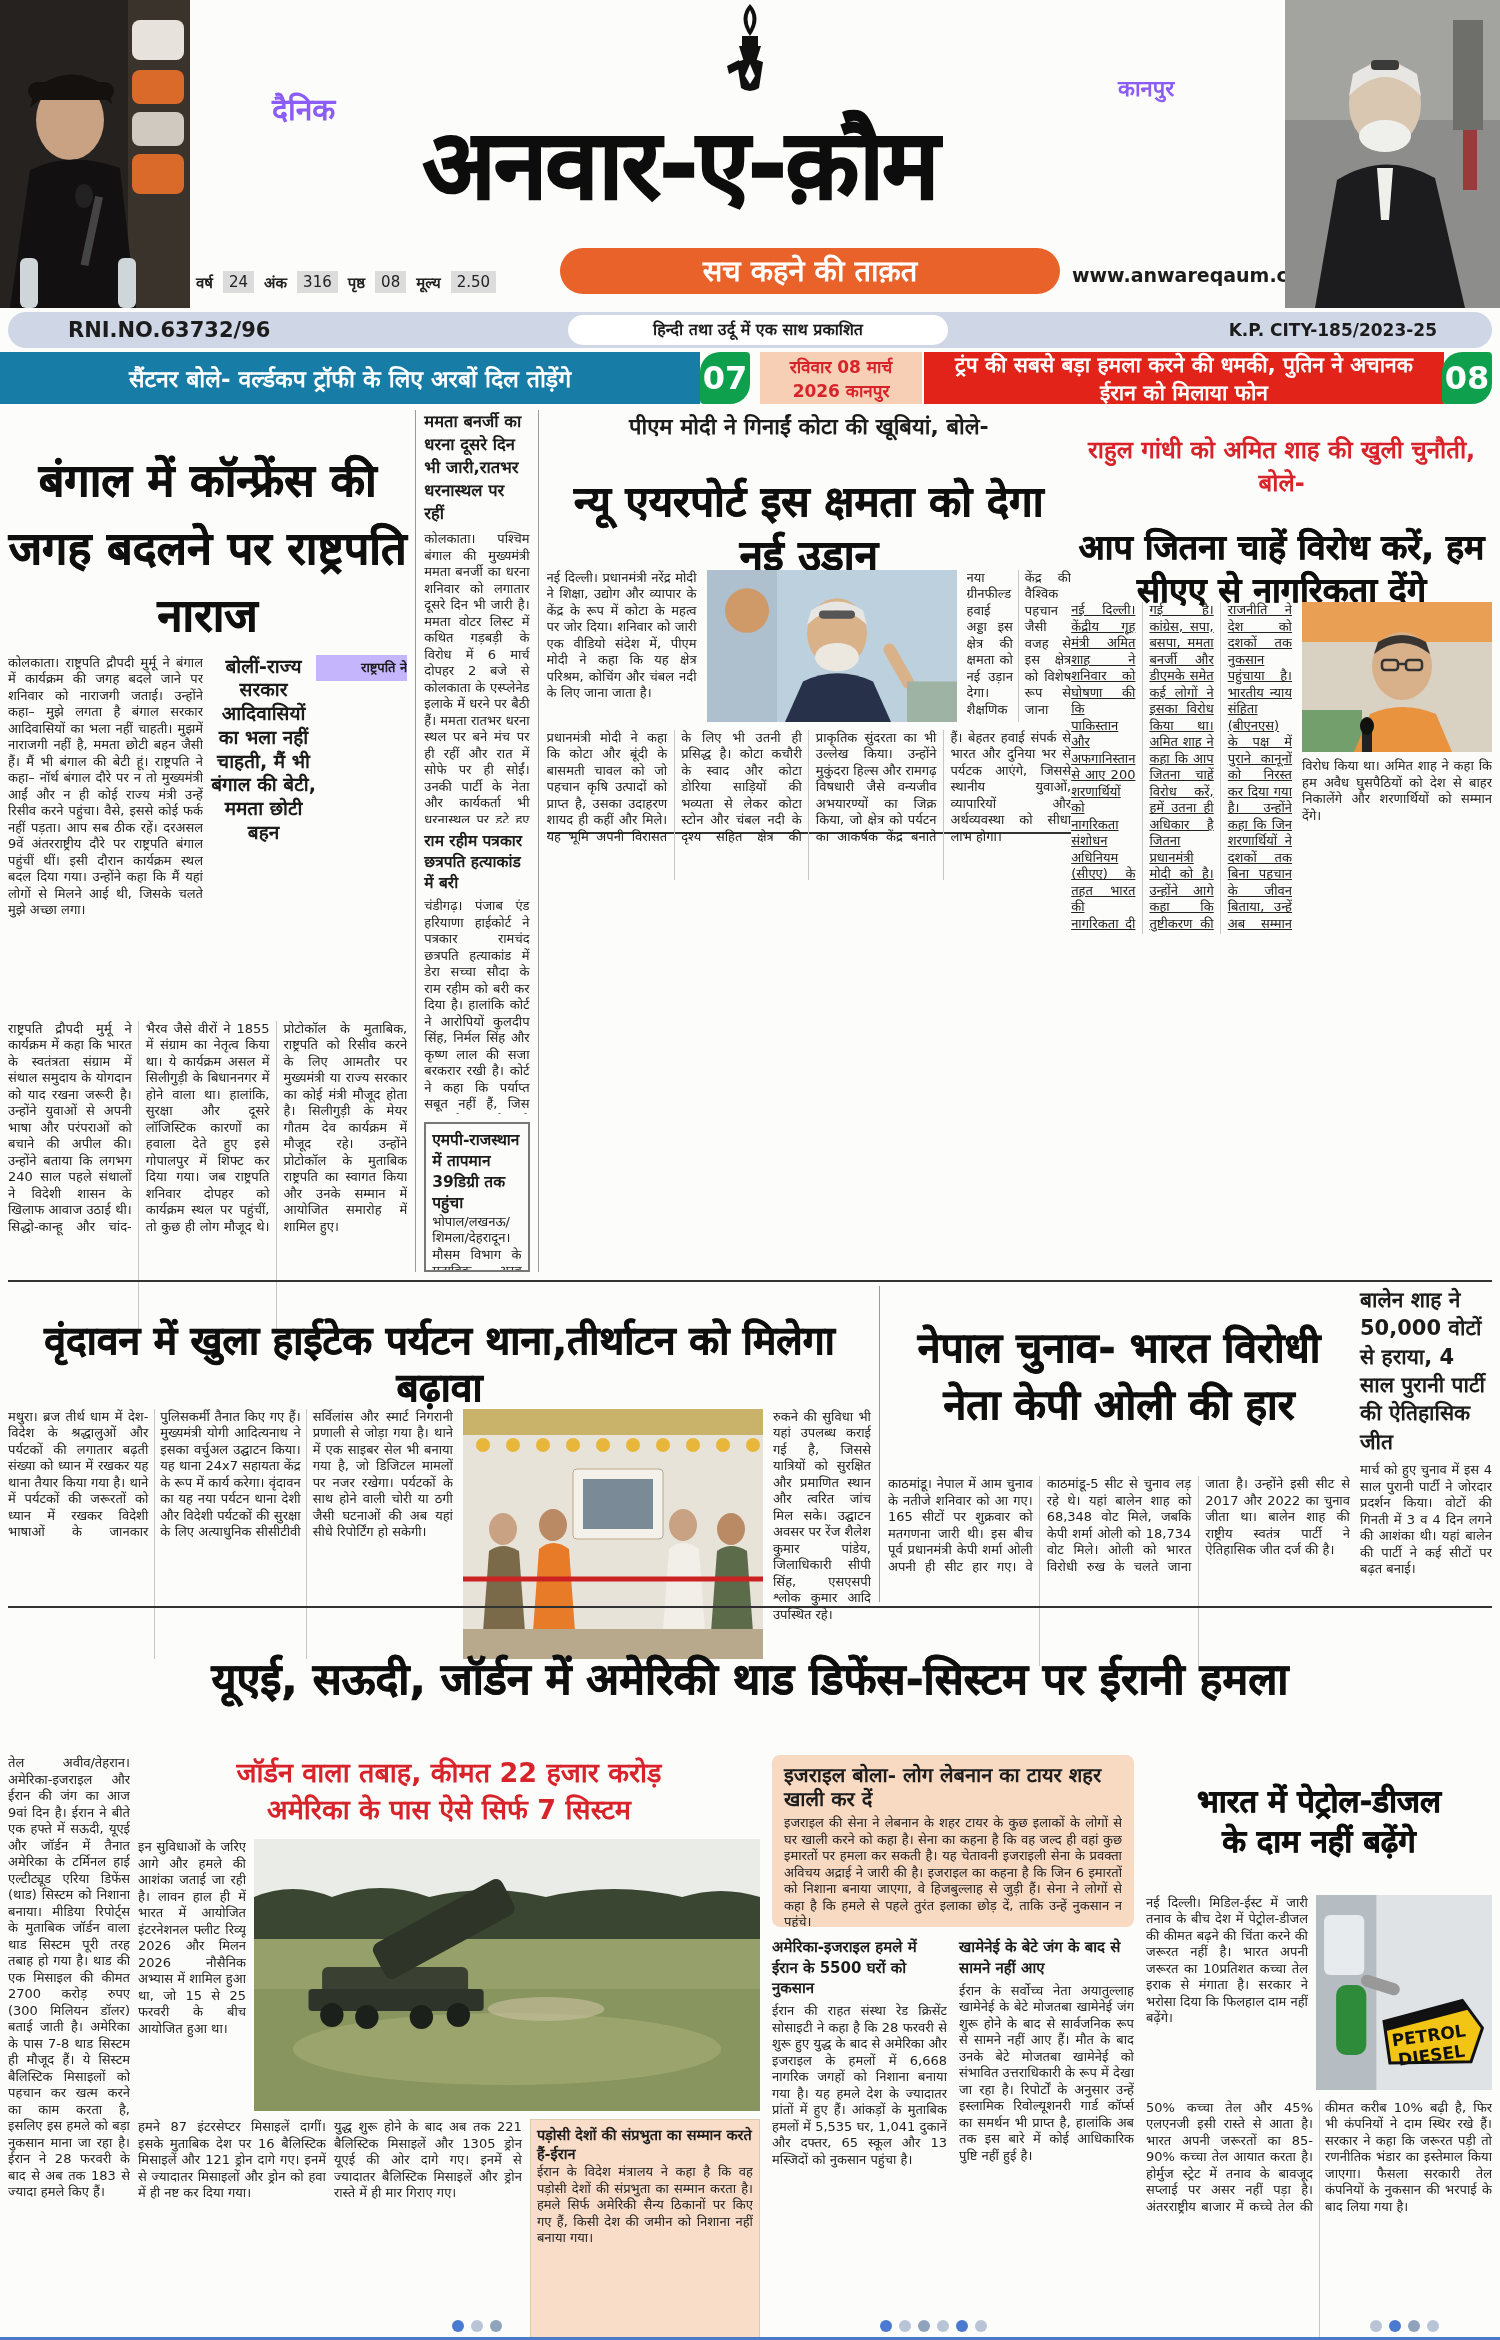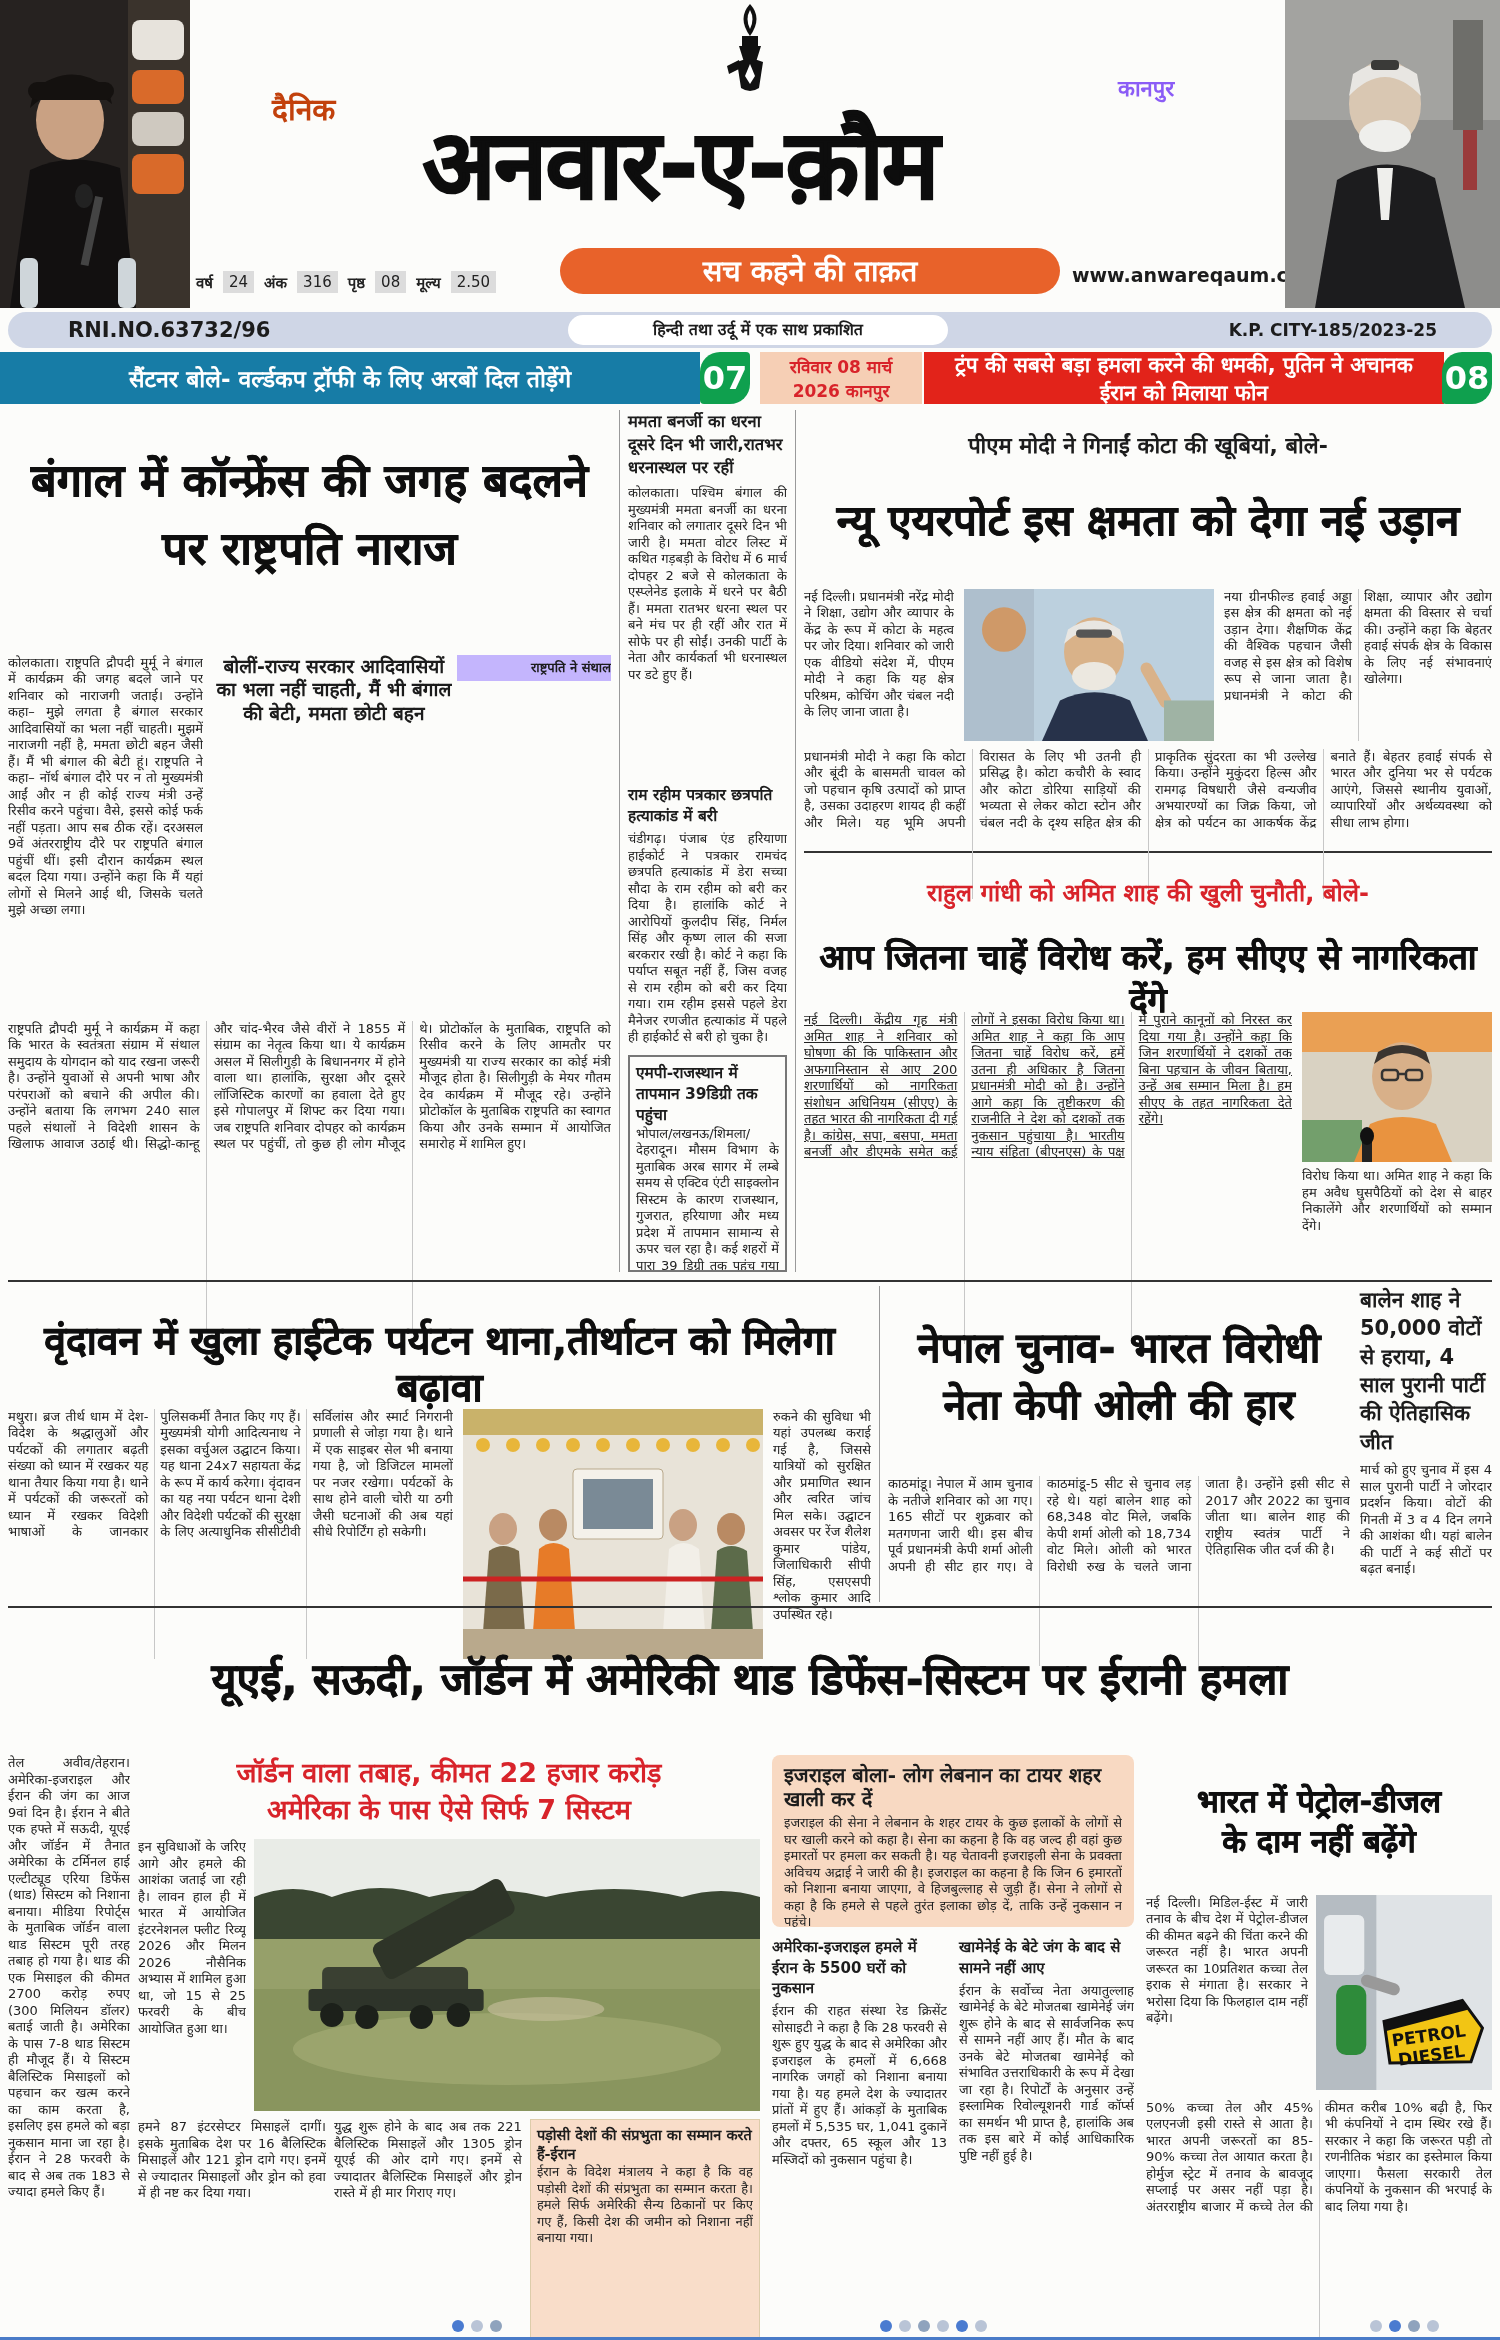--- a/index.html
+++ b/index.html
@@ -6,21 +6,21 @@
   *{box-sizing:border-box;}
   .page{position:relative;width:1500px;height:2340px;background:#fcfcfa;margin:0 auto;
         font-family:"DejaVu Sans","Liberation Sans",sans-serif;color:#1c1c1c;overflow:hidden;}
   .body-txt{font-size:13px;line-height:1.27;text-align:justify;overflow:hidden;color:#222;}
   
   #masthead{position:absolute;top:0;left:0;width:1500px;height:310px;}
   .photo{overflow:hidden;}
   .photo-left{position:absolute;left:0;top:0;width:190px;height:308px;}
   .photo-right{position:absolute;right:0;top:0;width:215px;height:308px;}
   .logo{position:absolute;left:715px;top:2px;width:70px;height:92px;}
-  .daily{position:absolute;left:272px;top:88px;font-size:30px;font-weight:bold;color:#c2410c;}
+  .daily{position:absolute;left:272px;top:88px;font-size:30px;font-weight:bold;color:#8b5cf6;}
   .paper-title{position:absolute;left:255px;top:98px;width:850px;margin:0;text-align:center;
         font-size:96px;font-weight:bold;color:#0d0d0d;letter-spacing:-2px;line-height:1.4;
         -webkit-text-stroke:1.5px #0d0d0d;white-space:nowrap;}
   .edition-city{position:absolute;left:1118px;top:72px;font-size:22px;font-weight:bold;color:#8b5cf6;}
   .tagline{position:absolute;left:560px;top:248px;width:500px;height:46px;background:#e8622a;
         border-radius:26px;color:#fff;font-size:29px;font-weight:bold;text-align:center;line-height:46px;}
   .website{position:absolute;left:1072px;top:264px;font-size:19px;font-weight:bold;color:#1c1c1c;}
   .issue-line{position:absolute;left:190px;top:270px;display:flex;gap:4px;font-size:15px;align-items:center;}
   .issue-line span{background:#dcdcdc;padding:2px 6px;color:#222;}
   .issue-line .lbl{background:none;font-weight:bold;}
@@ -56,21 +56,21 @@
   .b-photo{flex:1;}
   .b-cap{height:26px;background:#c4b5fd;font-weight:bold;font-size:13px;text-align:right;line-height:26px;overflow:hidden;padding-left:44px;}
   .b-body2{margin-top:8px;height:312px;column-count:3;column-gap:14px;column-rule:1px solid #c7c7c7;}
   .mamata{width:176px;padding:0 8px;display:flex;flex-direction:column;}
   .m-head{font-weight:bold;font-size:16.5px;line-height:1.4;}
   .m-body{height:292px;margin-top:6px;}
   .rr-head{font-weight:bold;font-size:15.5px;line-height:1.35;margin-top:8px;}
   .rr-body{height:216px;margin-top:4px;}
   .w-box{flex:1;border:2px solid #777;margin-top:8px;padding:6px;overflow:hidden;}
   .w-head{font-weight:bold;font-size:15.5px;line-height:1.35;}
-  .right-zone{flex:1;padding-left:8px;display:flex;flex-direction:column;margin-top:19px;}
+  .right-zone{flex:1;padding-left:8px;display:flex;flex-direction:row;}
   .airport{height:424px;border-bottom:2px solid #333;}
   .a-kick{font-weight:bold;font-size:22px;text-align:center;}
   .a-head{font-size:42px;line-height:1.3;height:60px;}
   .a-row{display:flex;gap:10px;height:152px;margin-top:6px;}
   .a-col1{width:150px;}
   .a-photo{width:250px;}
   .a-mid{flex:1;column-count:2;column-gap:12px;column-rule:1px solid #c7c7c7;}
   .a-body2{margin-top:8px;height:150px;column-count:4;column-gap:14px;column-rule:1px solid #c7c7c7;}
   .caa{flex:1;padding-top:22px;}
   .c-kick{color:#d8232a;font-weight:bold;font-size:24px;text-align:center;}

